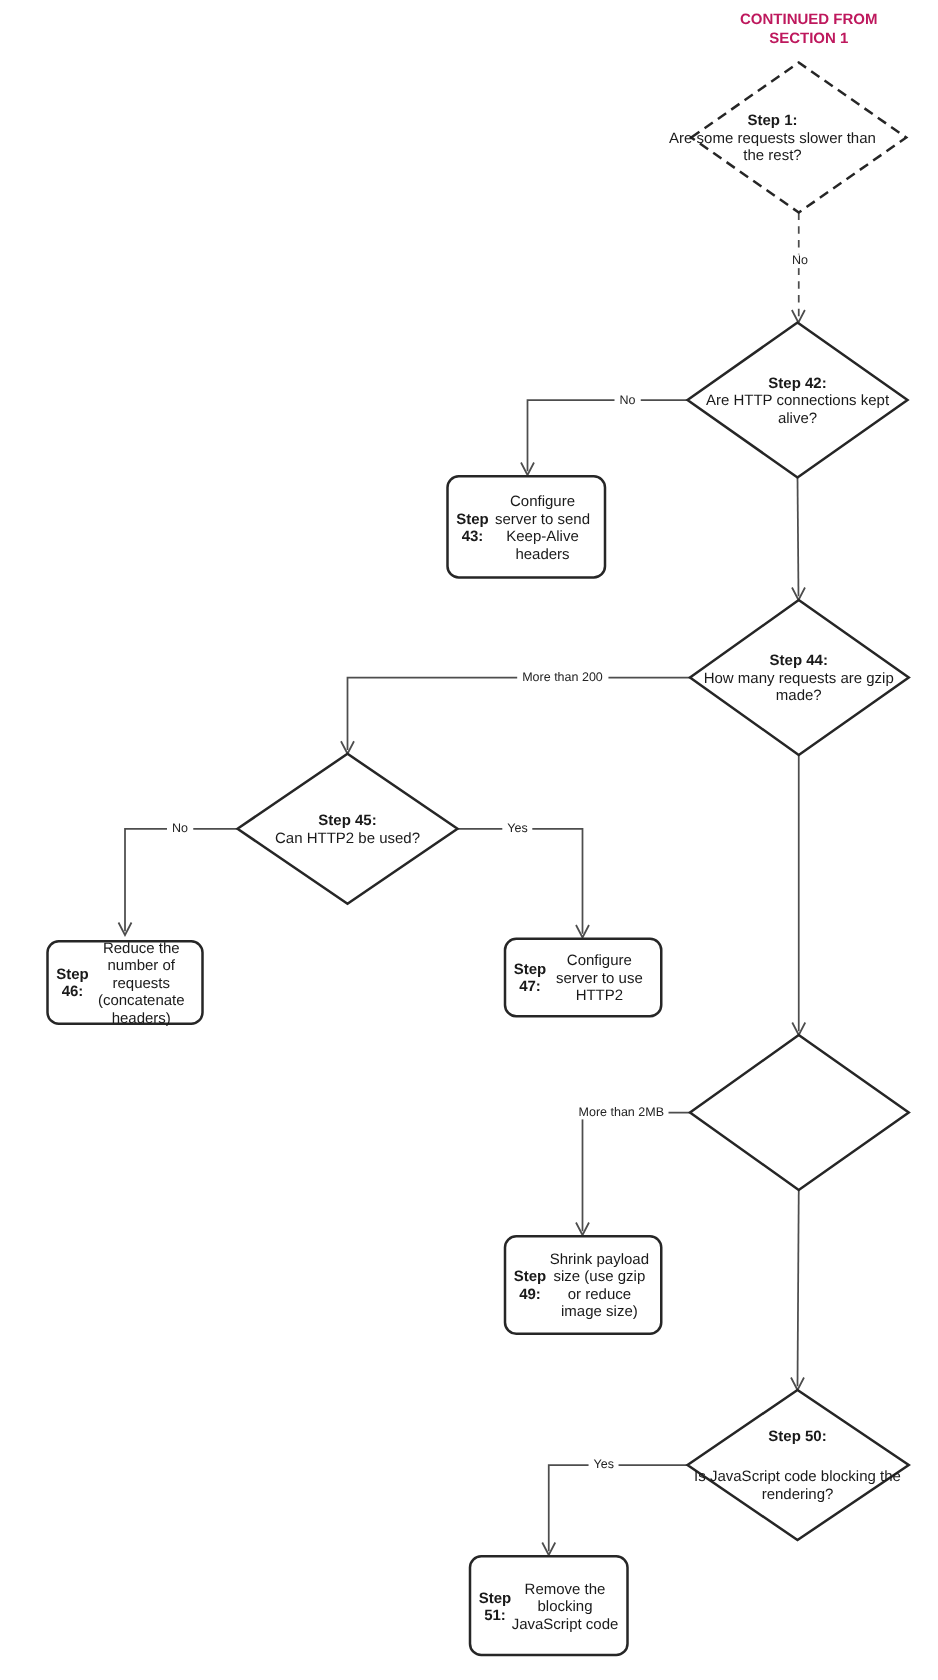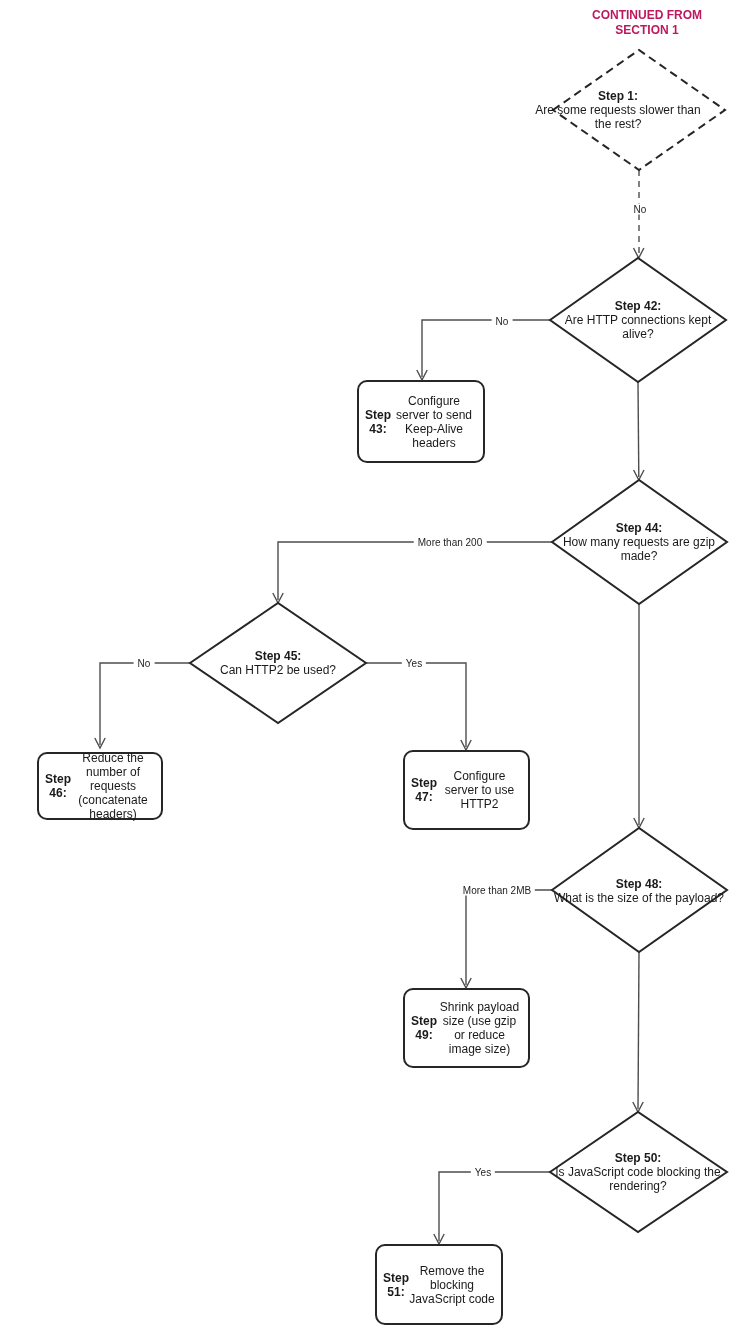--- a/index.html
+++ b/index.html
@@ -137,38 +137,34 @@
     <div class="q">Are HTTP connections kept alive?</div>
   </div>
   <div class="node-text" style="left:549px;top:512px;width:180px;height:60px;">
     <div class="t">Step 44:</div>
     <div class="q">How many requests are gzip made?</div>
   </div>
   <div class="node-text" style="left:188px;top:640px;width:180px;height:46px;">
     <div class="t">Step 45:</div>
     <div class="q">Can HTTP2 be used?</div>
   </div>
-  <div class="node-text" style="left:547px;top:868px;width:184px;height:46px;">
-    <div class="t">Step 48:</div>
-    <div class="q">What is the size of the payload?</div>
-  </div>
-  <div class="node-text" style="left:548px;top:1142px;width:180px;height:60px;">
+  <div class="node-text" style="left:548px;top:1142px;width:180px;height:60px;justify-content:space-between;">
     <div class="t">Step 50:</div>
     <div class="q">Is JavaScript code blocking the rendering?</div>
   </div>
 
   <div class="proc" style="left:357px;top:380px;width:128px;height:83px;">
     <div class="t">Step 43:</div>
     <div class="q">Configure server to send Keep-Alive headers</div>
   </div>
   <div class="proc" style="left:37px;top:752px;width:126px;height:68px;">
     <div class="t">Step 46:</div>
     <div class="q">Reduce the number of requests (concatenate headers)</div>
   </div>
-  <div class="proc" style="left:403px;top:750px;width:127px;height:80px;">
+  <div class="proc" style="left:403px;top:750px;width:127px;height:64px;">
     <div class="t">Step 47:</div>
     <div class="q">Configure server to use HTTP2</div>
   </div>
   <div class="proc" style="left:403px;top:988px;width:127px;height:80px;">
     <div class="t">Step 49:</div>
     <div class="q">Shrink payload size (use gzip or reduce image size)</div>
   </div>
   <div class="proc" style="left:375px;top:1244px;width:128px;height:81px;align-items:center;">
     <div class="t">Step 51:</div>
     <div class="q">Remove the blocking JavaScript code</div>

